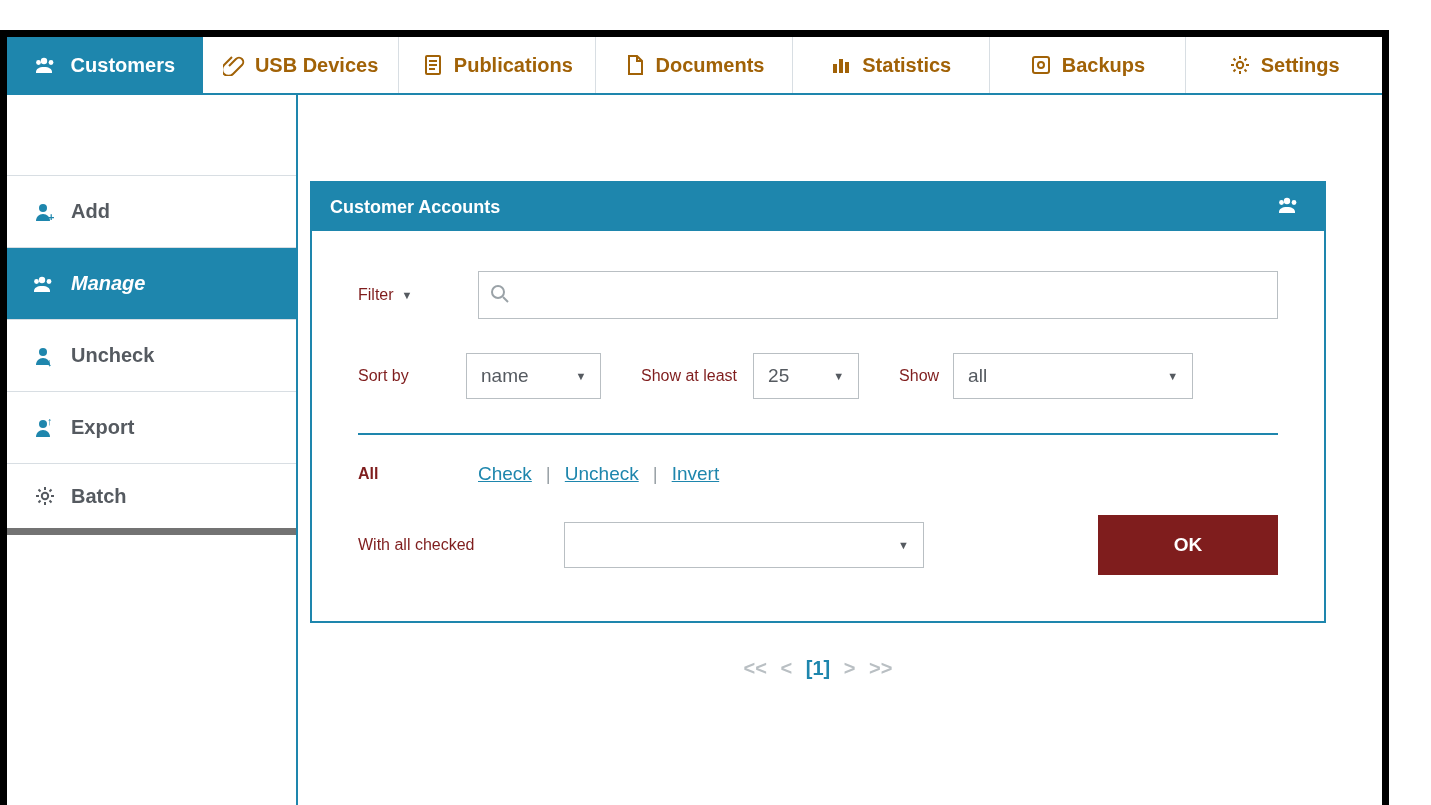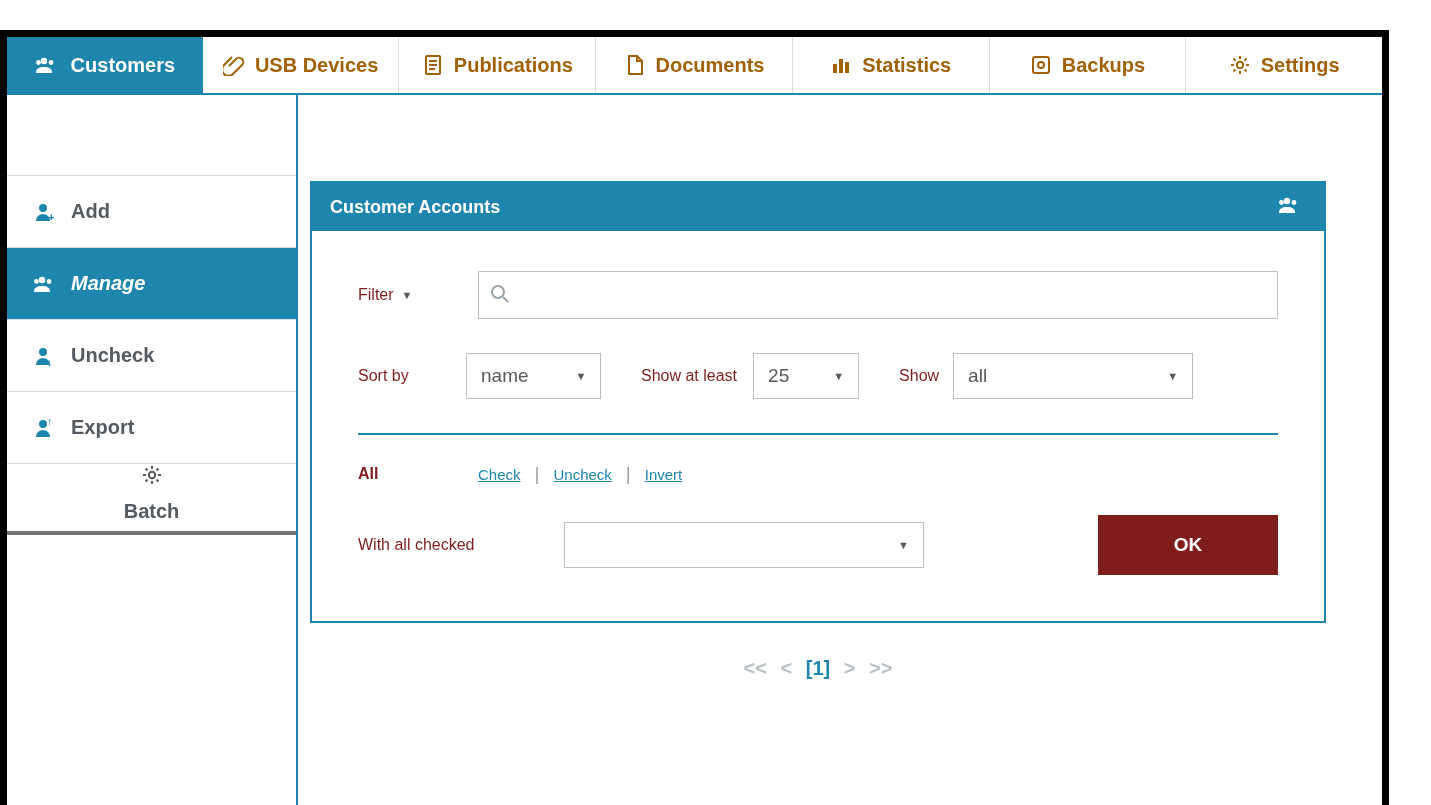--- a/index.html
+++ b/index.html
@@ -14,21 +14,21 @@
   .tab:last-child { border-right: none; }
   .tab.active { background:#1e86ad; color:#fff; border-right:none; }
   .tab .ico svg { display:block; }
 
   
   .body { display:flex; height: calc(100% - 58px); }
   .sidebar { width: 291px; border-right: 2px solid #1e86ad; }
   .sidebar-spacer { height: 80px; }
   .sb-item { height: 72px; border-top:1px solid #d8dee3; display:flex; align-items:center;
              padding:0 26px; gap:14px; font-weight:700; font-size:20px; color:#555a60; cursor:pointer; }
-  .sb-item:last-child { border-bottom:4px solid #737373;flex-direction:column; }
+  .sb-item:last-child { border-bottom:7px solid #737373; }
   .sb-item.active { background:#1e86ad; color:#fff;font-style:italic; }
   .sb-item .ico { width:24px; display:flex; justify-content:center; }
 
   .content { flex:1; padding: 86px 56px 0 12px; position:relative; }
 
   
   .panel { border:2px solid #1e86ad; }
   .panel-head { height:48px; background:#1e86ad; color:#fff; font-weight:700; font-size:18px;
                 display:flex; align-items:center; padding:0 18px; justify-content:space-between; }
   .panel-body { padding: 40px 46px 46px 46px; }
@@ -47,21 +47,21 @@
             justify-content:space-between; padding:0 14px; font-size:19px; color:#555a60;
             cursor:pointer; background:#fff; }
   .sel-sort  { width:135px; margin-left: 20px; gap: 47px; }
   .sel-least { width:106px; margin-left: 16px; }
   .sel-show  { width:240px; margin-left: 14px; }
   .sel-action{ width:360px; margin-left: 26px; }
   .gap { width:40px; }
 
   .divider { height:2px; background:#1e86ad; margin: 6px 0 28px 0; }
 
-  .link { color:#1e86ad; text-decoration:underline; cursor:pointer; font-size:15px; }
+  .link { color:#1e86ad; text-decoration:underline; cursor:pointer; font-size:19px; }
   .link-sep { margin:0 14px; color:#9aa2a7; font-size:19px; }
 
   .btn-ok { margin-left:auto; width:180px; height:60px; background:#7f1d1d; color:#fff;
             font-weight:700; font-size:19px; border:none; cursor:pointer; }
 
   .pager { text-align:center; margin-top: 34px; font-size:20px; color:#b9bfc3; font-weight:700; }
   .pager .cur { color:#1e86ad; }
   .pager span { margin:0 4px; }
 </style>
 </head>

